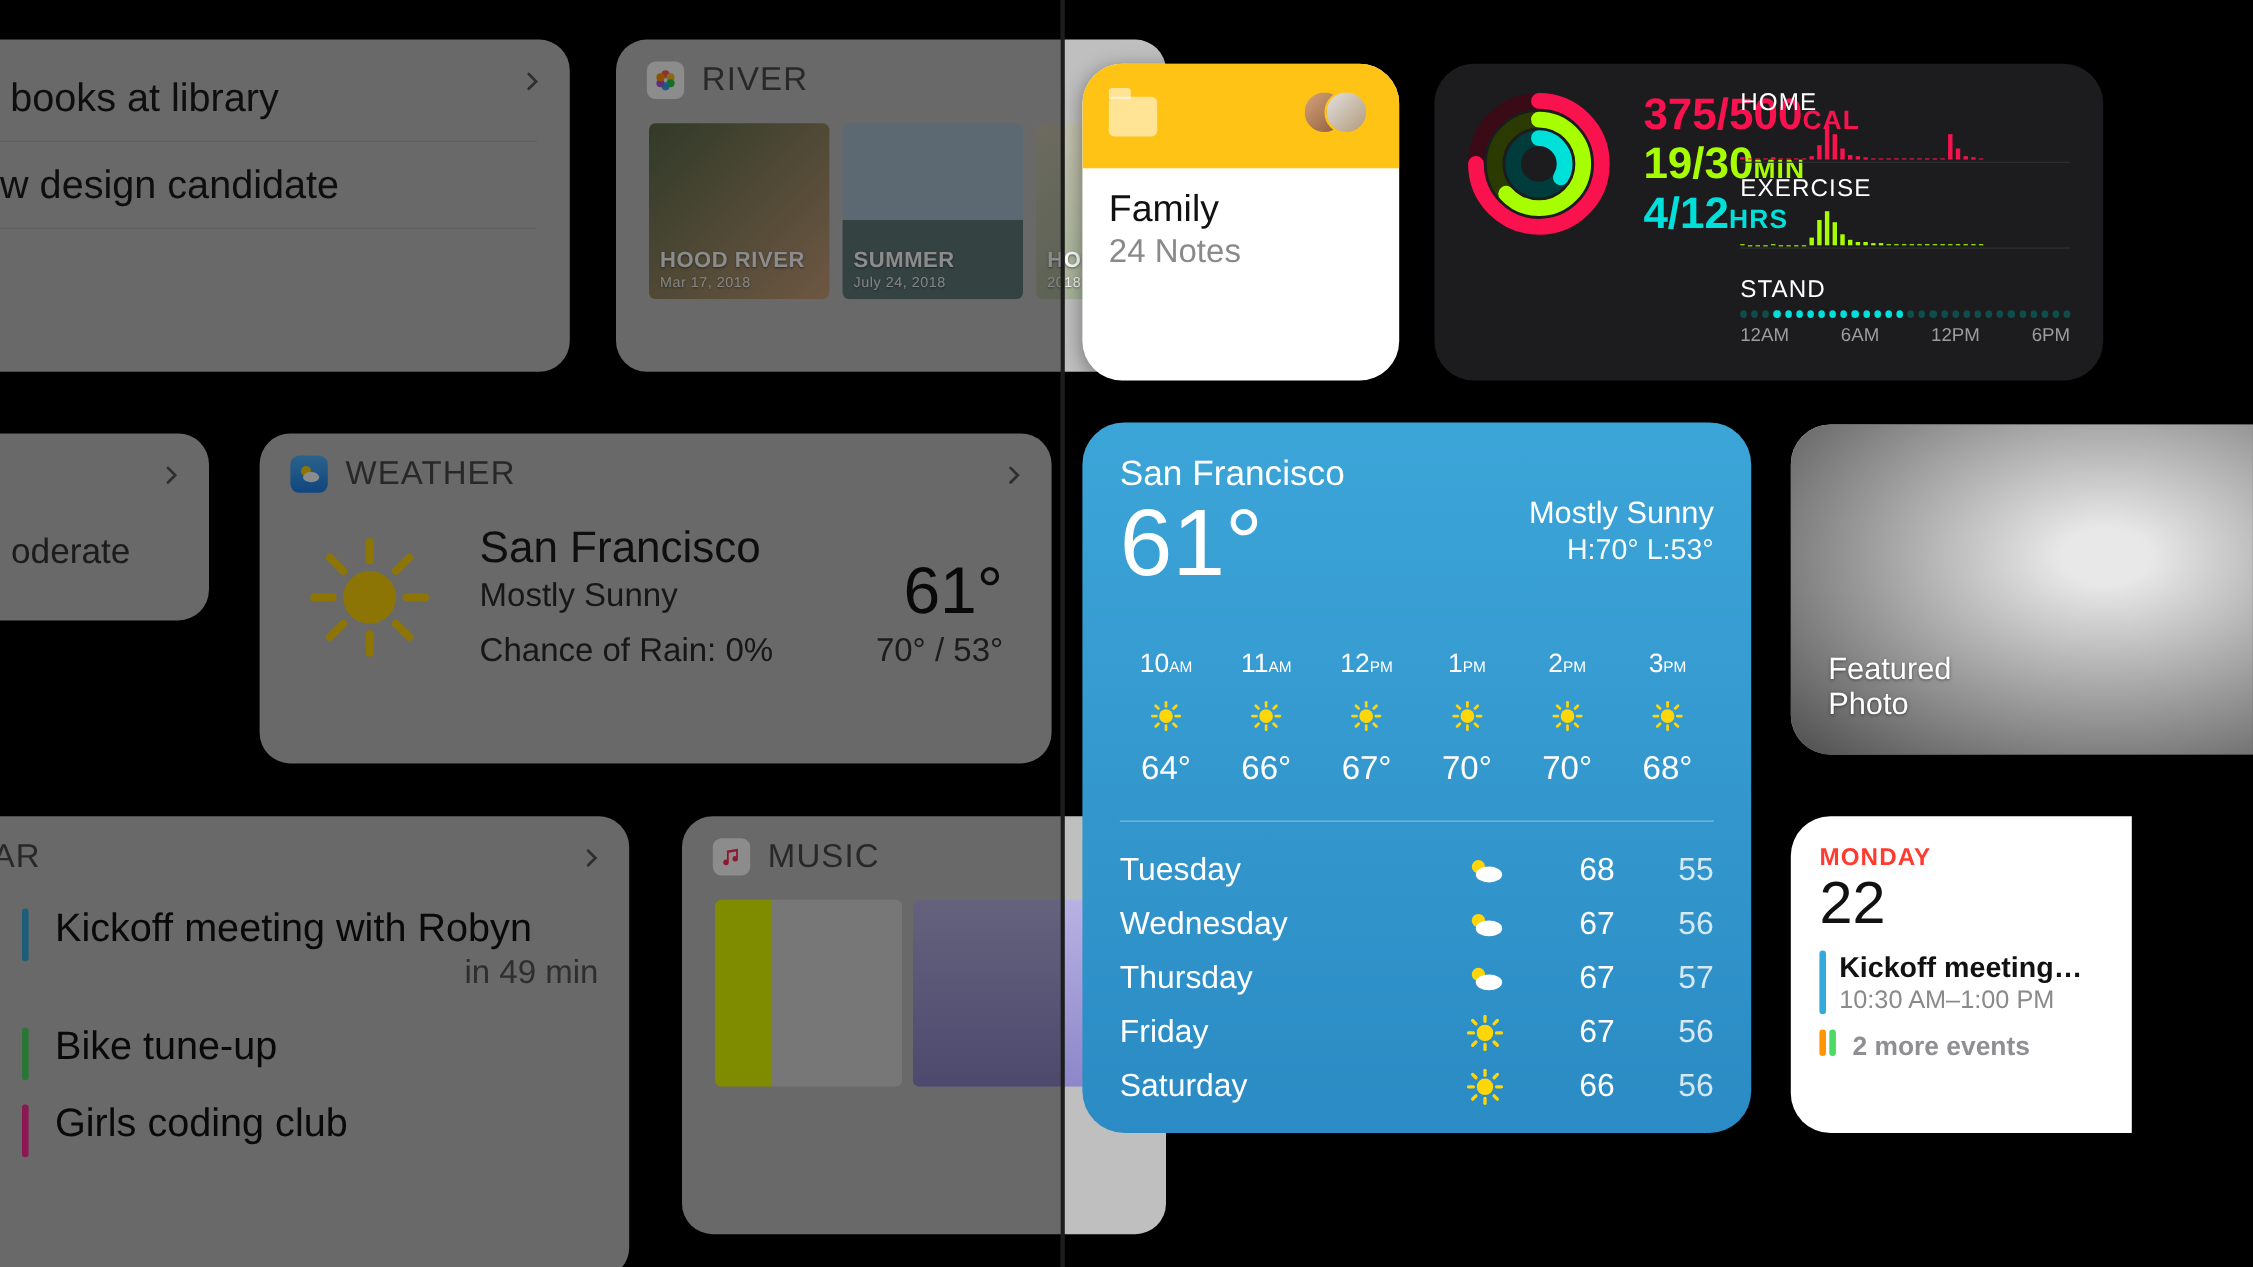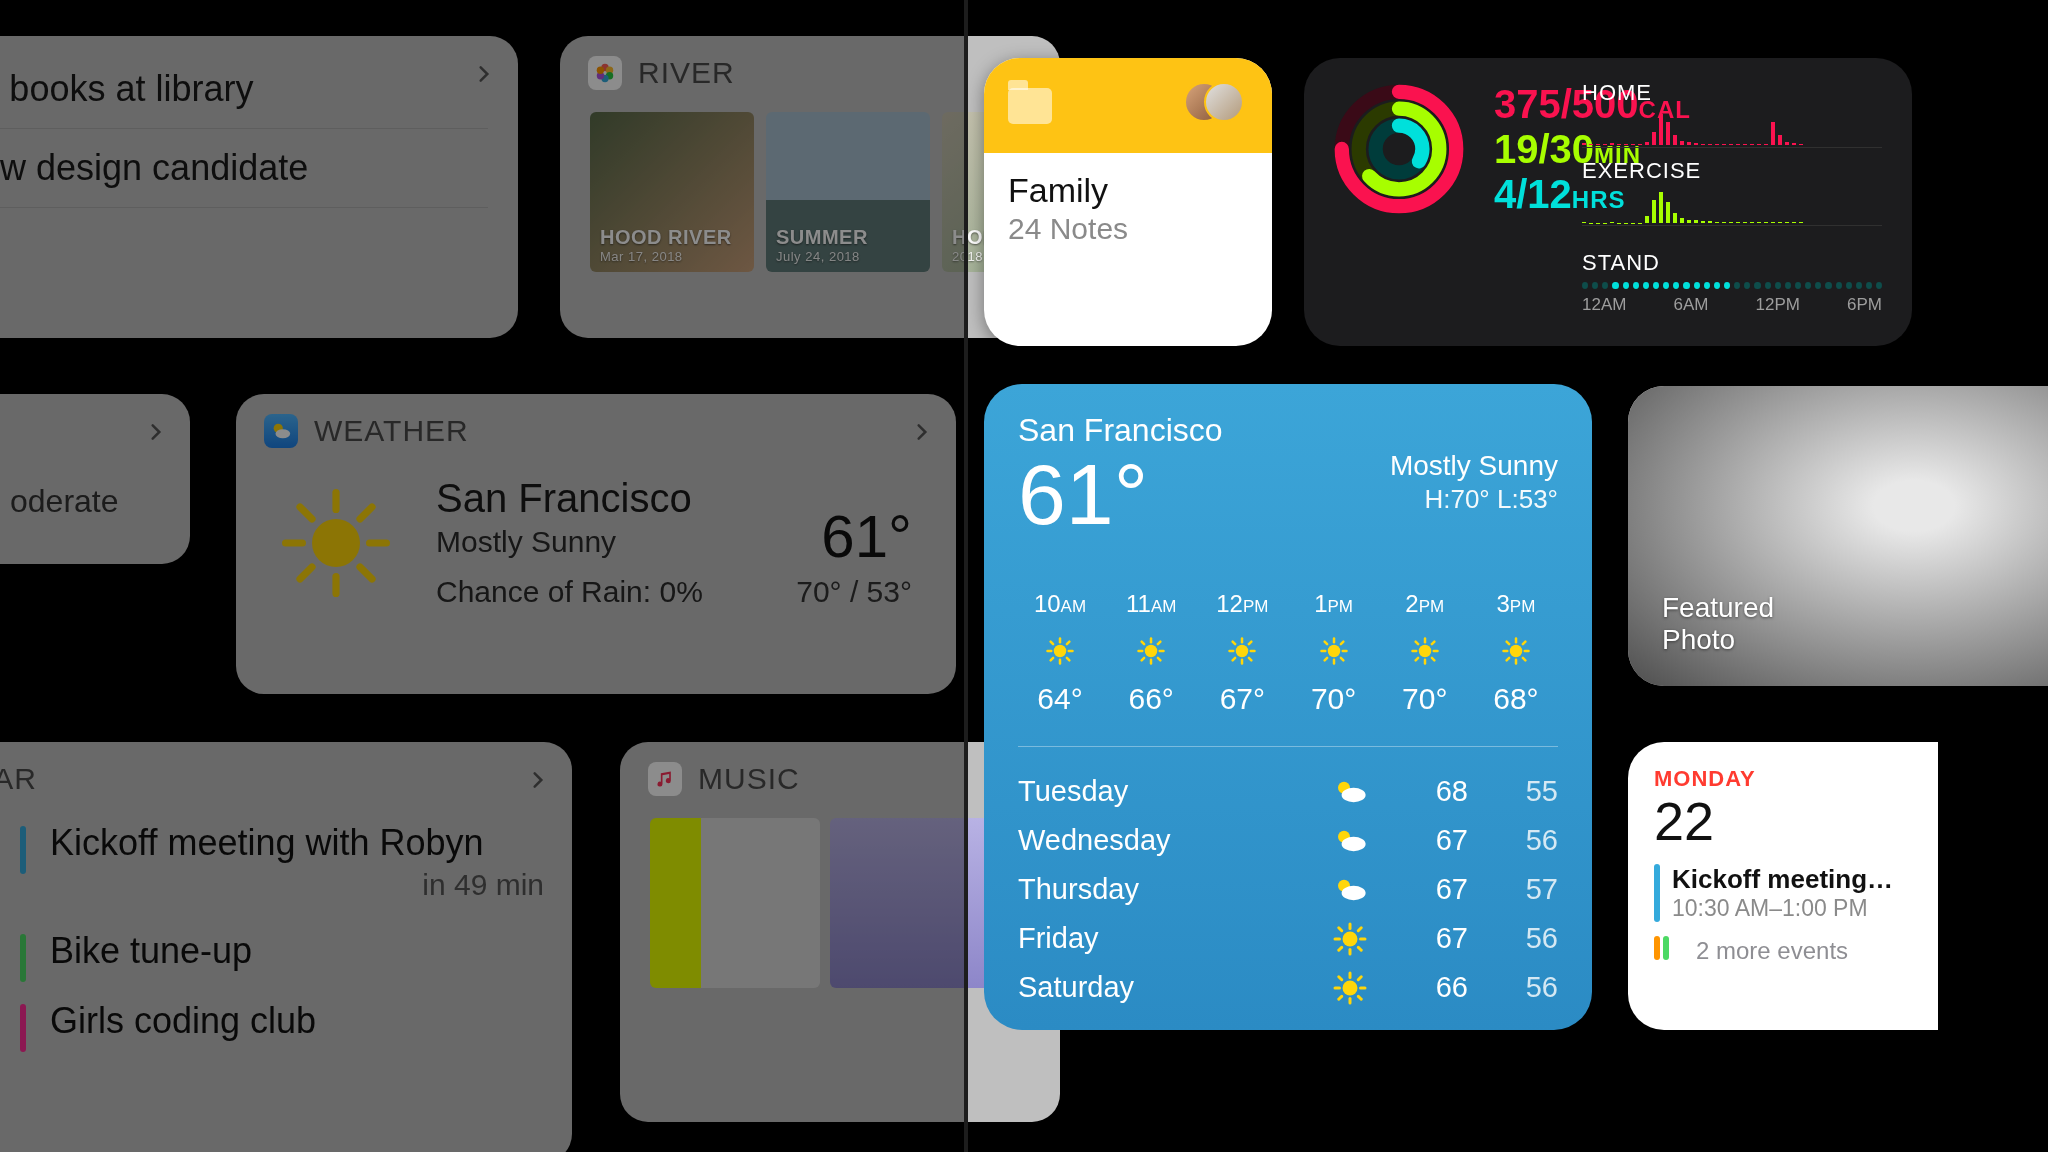--- a/index.html
+++ b/index.html
@@ -282,21 +282,21 @@
     text-align:right; font-size: 28px;
   }
   .weatherR .cond .hl { font-size: 26px; margin-top:2px; opacity:0.95;}
   .hourly {
     display:flex; justify-content:space-between;
     margin-top: 46px;
     padding: 0 2px;
   }
   .hour { text-align:center; width: 80px; }
   .hour .t { font-size: 24px; }
-  .hour .t .ampm { font-size: 17px; text-align: right; }
+  .hour .t .ampm { font-size: 14px; text-align: right; }
   .hour .ic { margin: 18px auto 16px; width:30px; height:30px; }
   .hour .d { font-size: 30px; }
   .sun-sm svg, .pcloud svg { width:100%; height:100%; }
   .daily {
     margin-top: 30px;
     border-top: 1px solid rgba(255,255,255,0.35);
     padding-top: 20px;
   }
   .drow {
     display:flex; align-items:center;
@@ -339,22 +339,22 @@
   }
   .calR .dow { color:#ff3b30; font-size: 22px; font-weight:600; letter-spacing:1px;}
   .calR .dnum { font-size: 54px; font-weight:500; color:#111; margin-top:-2px; }
   .calR .evt {
     display:flex; gap:12px; margin-top: 12px;
   }
   .calR .evt .bar { width:6px; border-radius:3px; background:#34aadc; }
   .calR .evt .txt .t { font-size:26px; font-weight:600; color:#111;}
   .calR .evt .txt .s { font-size:23px; color:#8a8a8a;}
   .calR .more {
-    display:flex; align-items:center; gap:24px;
-    margin-top: 14px; color:#8e8e93; font-size:24px;
+    display:flex; align-items:center; gap:12px;
+    margin-top: 14px; color:#8e8e93; font-size:24px;font-weight:bold;
   }
   .calR .more .chips span{
     display:inline-block; width:6px; height:24px; border-radius:3px; margin-right:3px;
   }
 
   
   .weather-app-icon {
     width:34px;height:34px;border-radius:8px;
     background: linear-gradient(180deg,#4fb6ff,#1d7fe6);
     display:flex;align-items:center;justify-content:center;

